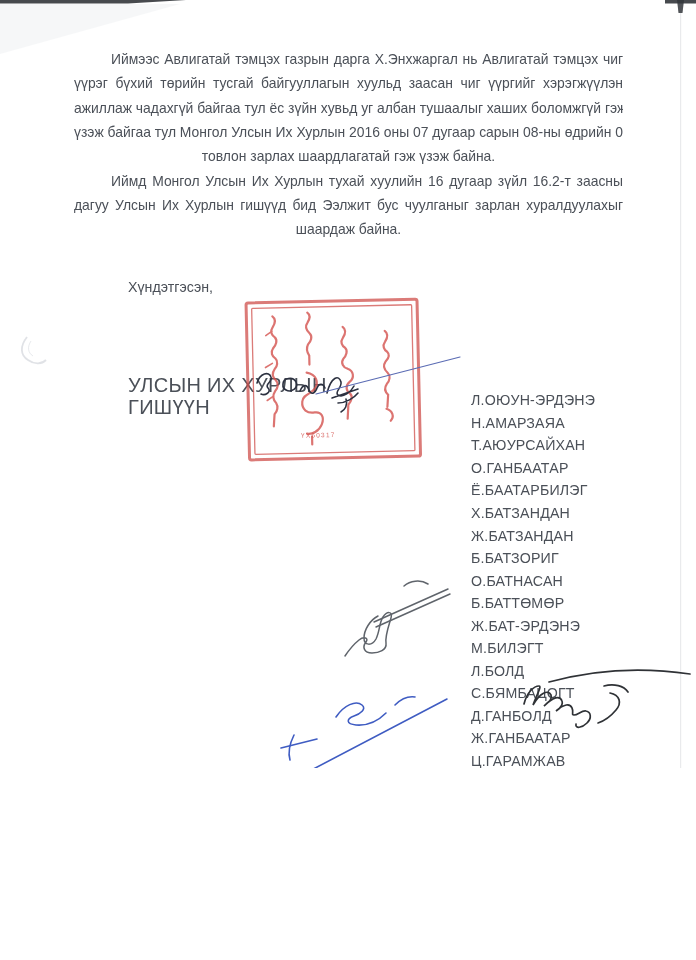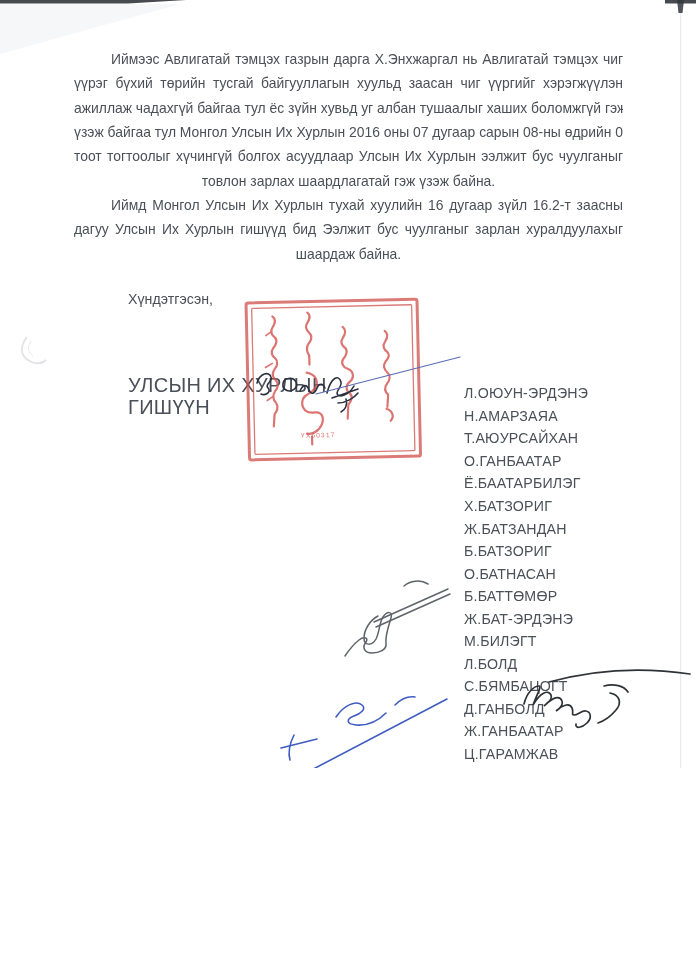--- a/index.html
+++ b/index.html
@@ -8,68 +8,67 @@
     overflow:hidden;font-family:"Liberation Sans",sans-serif;
   }
   .textblock{
     position:absolute;left:74px;top:47px;width:549px;
     font-size:13.9px;line-height:24.33px;color:#4b5058;
   }
   .jline{text-align:justify;text-align-last:justify;height:24.33px;overflow:hidden;white-space:nowrap;}
   .plainline{text-align:center;height:24.33px;}
   .indent{text-indent:37px;}
   .closing{
-    position:absolute;left:128px;top:291px;font-size:14.2px;color:#4b5058;
+    position:absolute;left:128px;top:279px;font-size:14.2px;color:#4b5058;
   }
   .signer-title{
     position:absolute;left:128px;top:374px;font-size:20px;line-height:22.4px;
     color:#4b5058;letter-spacing:.3px;
   }
   .names{
-    position:absolute;left:456px;top:374px;margin:8px;padding:0;list-style:none;
+    position:absolute;left:456px;top:374px;margin:15px;padding:0;list-style:none;
     font-size:14.2px;color:#4b5058;letter-spacing:.2px;
   }
   .names li{height:22.56px;display:flex;align-items:center;}
   svg.overlay{position:absolute;left:0;top:0;width:696px;height:960px;pointer-events:none;}
   .stamp-serial{
     font-family:"Liberation Sans",sans-serif;font-size:6.5px;letter-spacing:1.2px;
     fill:#d4534f;opacity:.85;
   }
 </style>
 </head>
 <body>
 
 <div class="page">
 
   <div class="textblock">
     <div class="jline indent">Иймээс Авлигатай тэмцэх газрын дарга Х.Энхжаргал нь Авлигатай тэмцэх чиг</div>
     <div class="jline">үүрэг бүхий төрийн тусгай байгууллагын хуульд заасан чиг үүргийг хэрэгжүүлэн</div>
     <div class="jline">ажиллаж чадахгүй байгаа тул ёс зүйн хувьд уг албан тушаалыг хаших боломжгүй гэж</div>
     <div class="jline">үзэж байгаа тул Монгол Улсын Их Хурлын 2016 оны 07 дугаар сарын 08-ны өдрийн 07</div>
-    <div class="jline">тоот тогтоолыг хүчингүй болгох асуудлаар Улсын Их Хурлын ээлжит бус чуулганыг</div>
     <div class="plainline">товлон зарлах шаардлагатай гэж үзэж байна.</div>
     <div class="jline indent">Иймд Монгол Улсын Их Хурлын тухай хуулийн 16 дугаар зүйл 16.2-т заасны</div>
     <div class="jline">дагуу Улсын Их Хурлын гишүүд бид Ээлжит бус чуулганыг зарлан хуралдуулахыг</div>
     <div class="plainline">шаардаж байна.</div>
   </div>
 
   <div class="closing">Хүндэтгэсэн,</div>
 
   <div class="signer-title">
     <div>УЛСЫН ИХ ХУРЛЫН</div>
     <div>ГИШҮҮН</div>
   </div>
 
   <ul class="names">
     <li>Л.ОЮУН-ЭРДЭНЭ</li>
     <li>Н.АМАРЗАЯА</li>
     <li>Т.АЮУРСАЙХАН</li>
     <li>О.ГАНБААТАР</li>
     <li>Ё.БААТАРБИЛЭГ</li>
-    <li>Х.БАТЗОРИГ</li>
+    <li>Х.БАТЗАНДАН</li>
     <li>Ж.БАТЗАНДАН</li>
     <li>Б.БАТЗОРИГ</li>
     <li>О.БАТНАСАН</li>
     <li>Б.БАТТӨМӨР</li>
     <li>Ж.БАТ-ЭРДЭНЭ</li>
     <li>М.БИЛЭГТ</li>
     <li>Л.БОЛД</li>
     <li>С.БЯМБАЦОГТ</li>
     <li>Д.ГАНБОЛД</li>
     <li>Ж.ГАНБААТАР</li>

